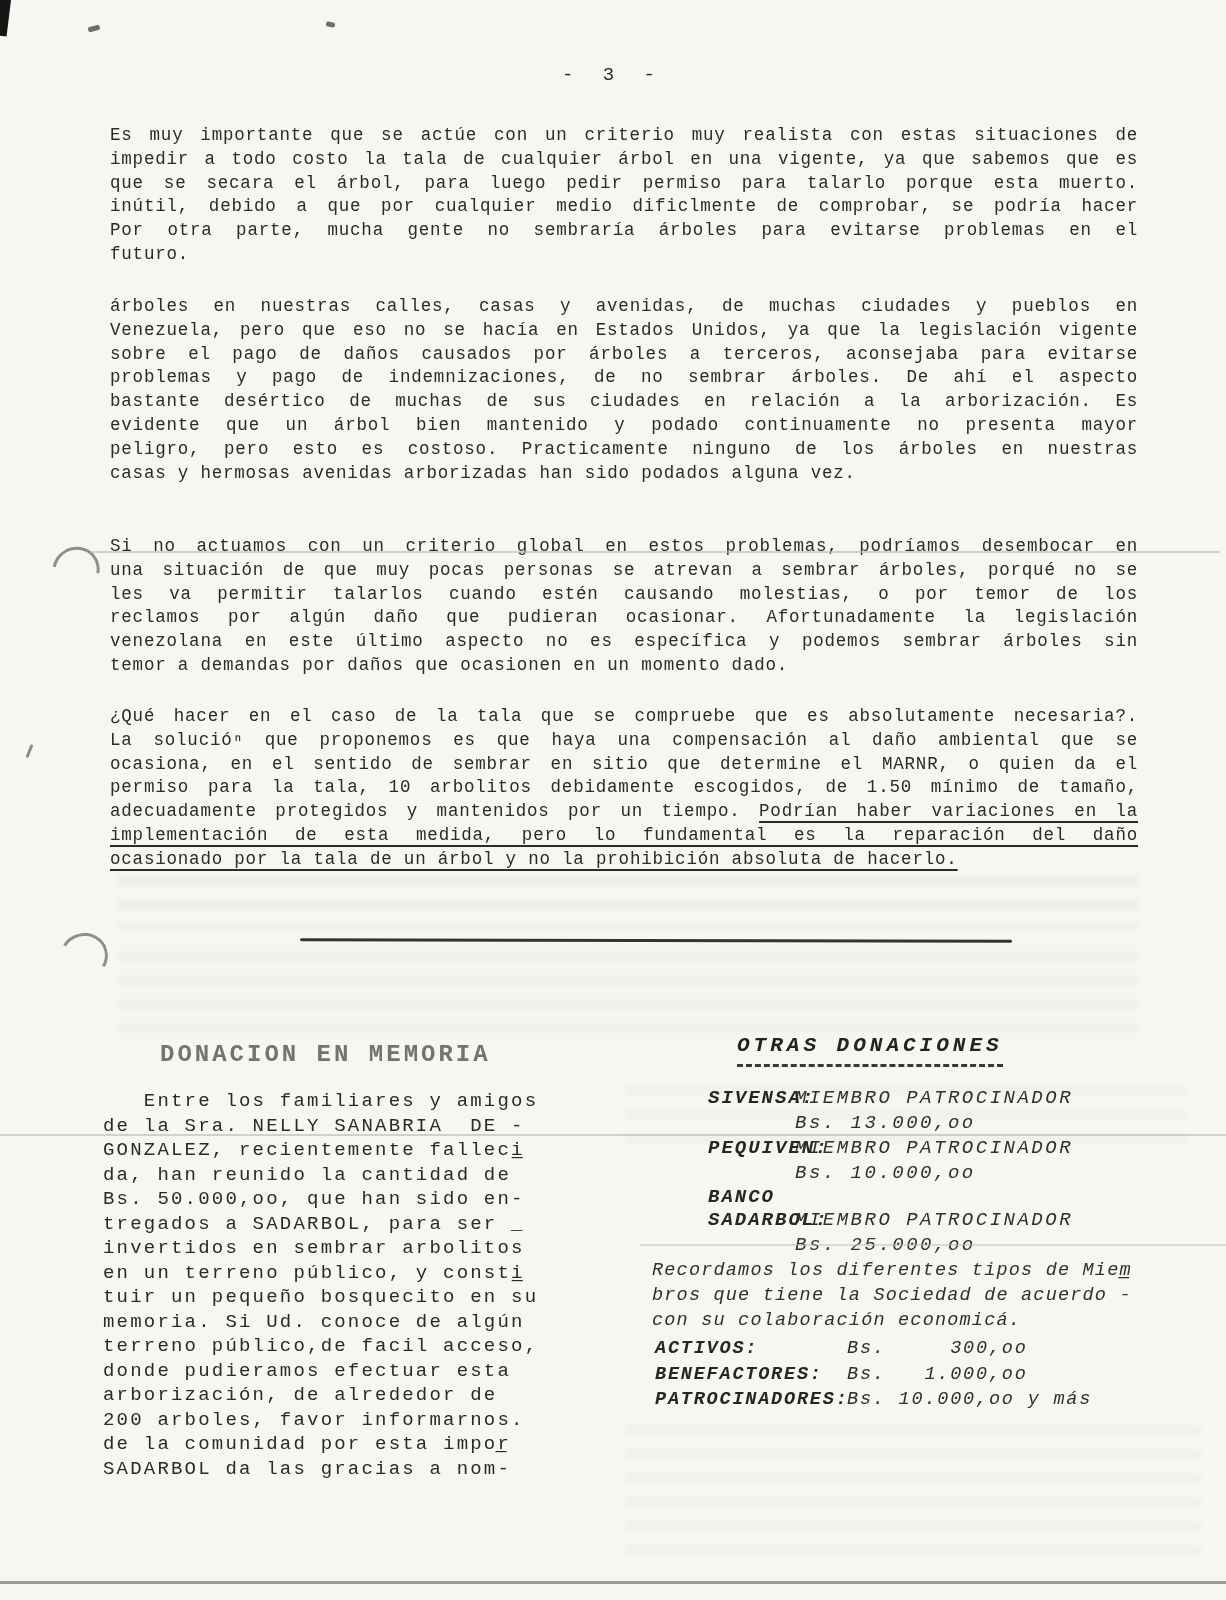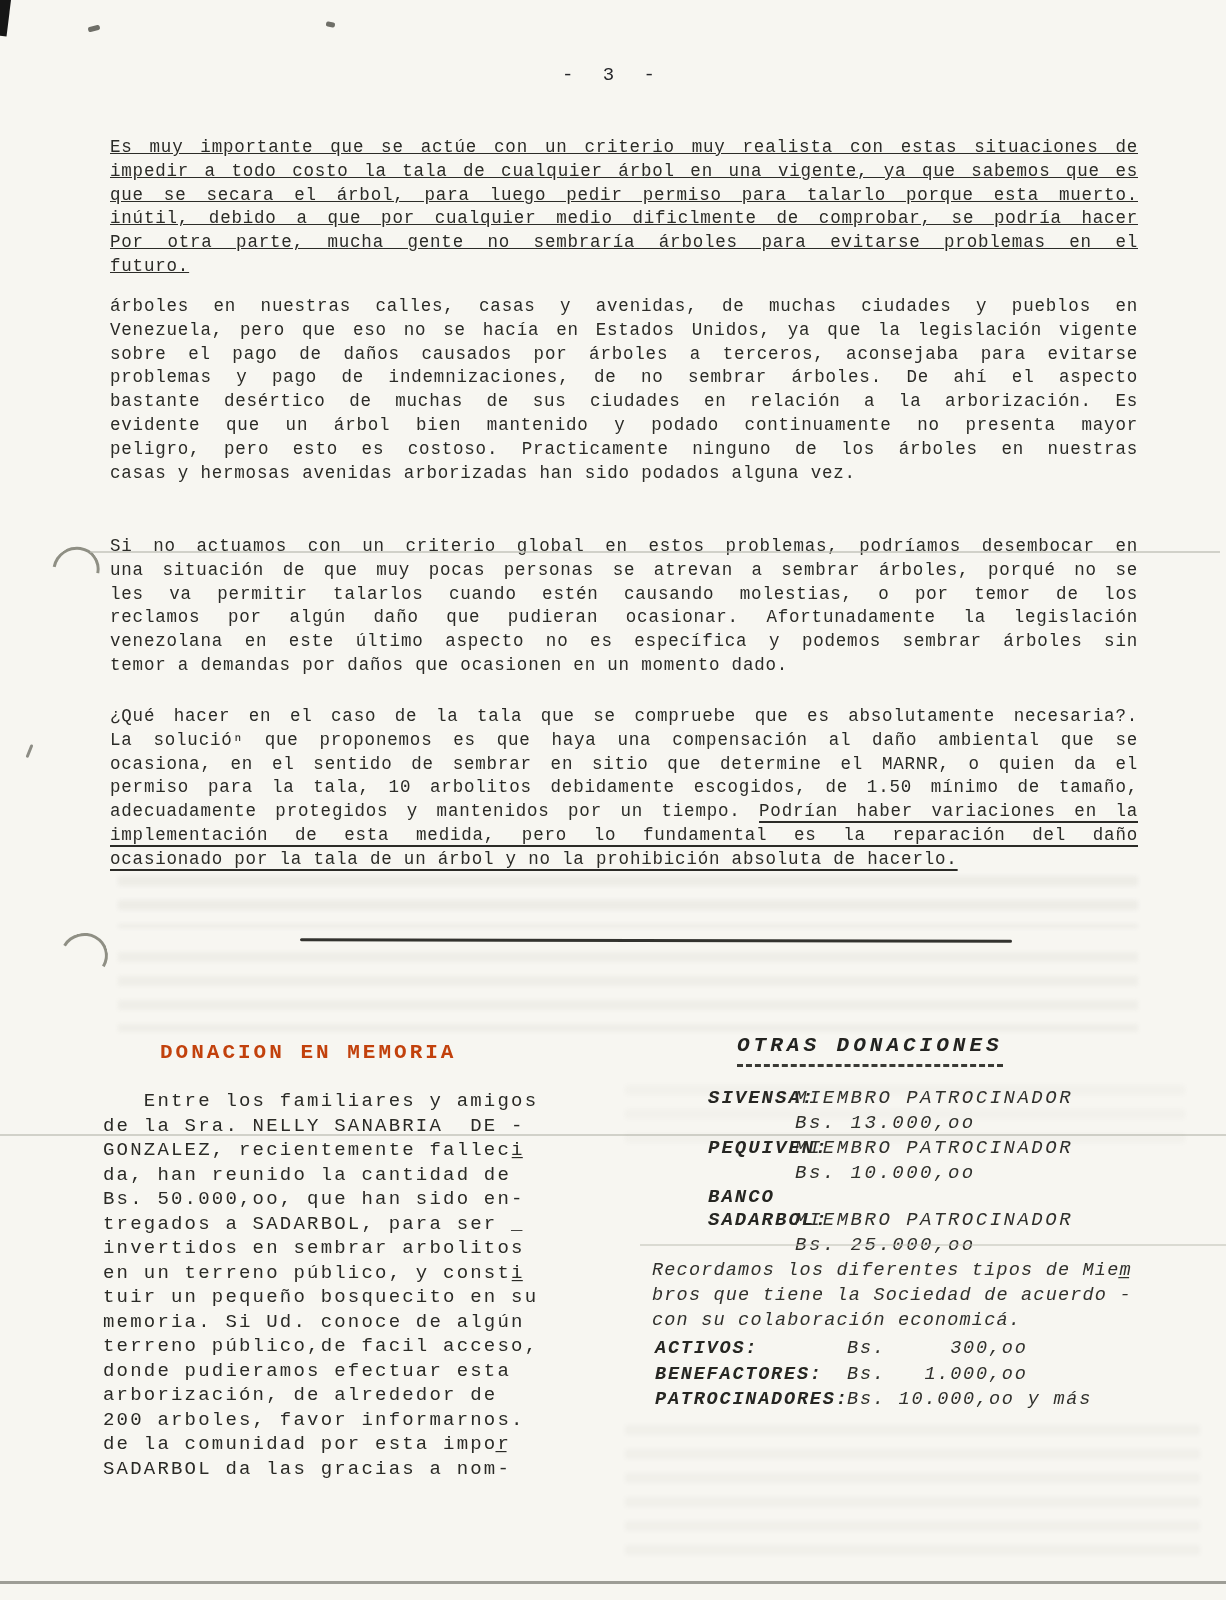--- a/index.html
+++ b/index.html
@@ -23,33 +23,33 @@
     height:23.8px;line-height:23.8px;font-size:17.5px;letter-spacing:0.8px;
     text-align:justify;text-align-last:justify;color:#2b2b27;
   }
   .para .line.pl{text-align-last:left;}
   .u{
     text-decoration:underline;
     text-underline-offset:5px;
     text-decoration-thickness:1.6px;
     text-decoration-color:#2b2b27;
   }
-  #p1{top:136px;text-decoration:underline;} #p2{top:295px;} #p3{top:535px;} #p4{top:705px;}
+  #p1{top:124px;} #p2{top:295px;} #p3{top:535px;} #p4{top:705px;}
 
   
   .divider{
     position:absolute;left:300px;top:939px;width:712px;height:3px;
     background:#33332f;border-radius:2px;transform:rotate(0.12deg);
   }
 
   
   .memorial{position:absolute;left:103px;top:1035px;width:478px;color:#232320;}
   .memorial .mtitle{
     position:absolute;left:57px;top:6px;
-    font-size:21px;font-weight:700;letter-spacing:3px;white-space:pre;color:#c2410c;
+    font-size:24px;font-weight:700;letter-spacing:3px;white-space:pre;color:#737373;
   }
   .memorial .mlines{position:absolute;left:0;top:54px;width:478px;}
   .memorial .ml{
     height:24.5px;line-height:24.5px;font-size:19px;letter-spacing:2.2px;
     white-space:pre;color:#2a2a26;
   }
 
   
   .donations{position:absolute;left:652px;top:1030px;width:520px;font-style:italic;color:#30302c;}
   .donations .dtitle{

